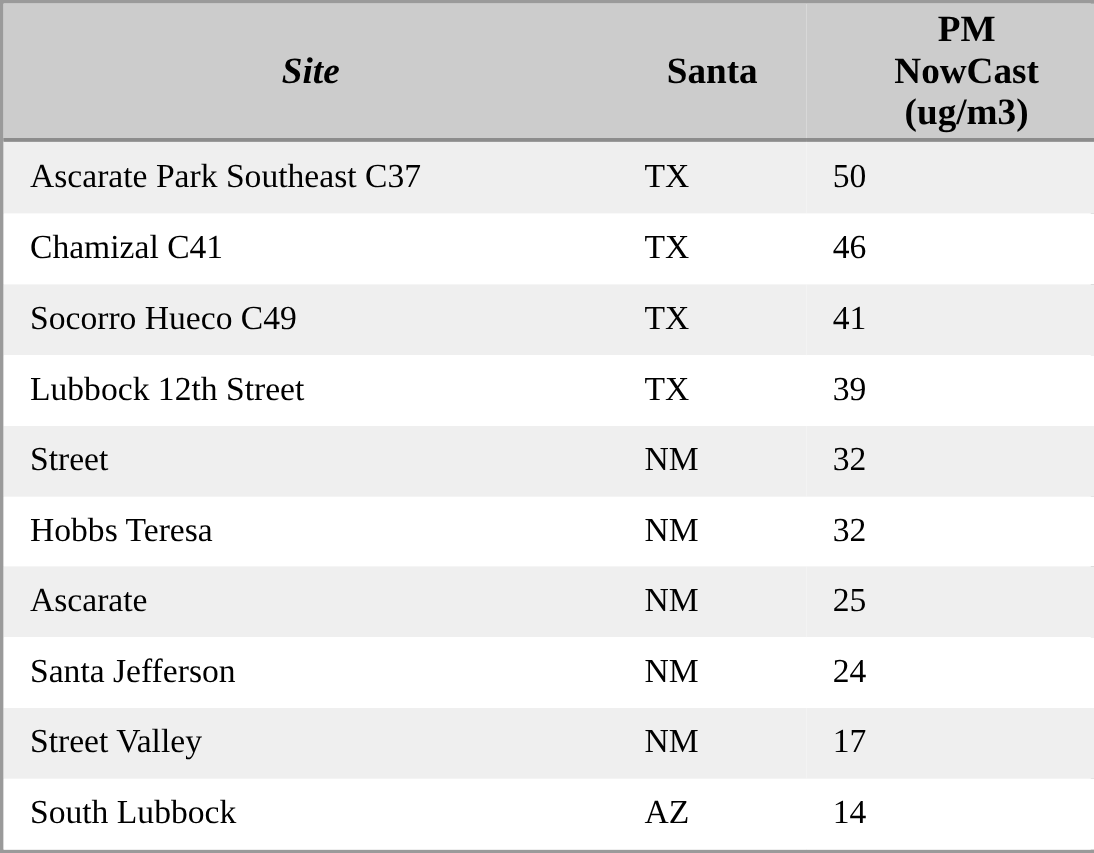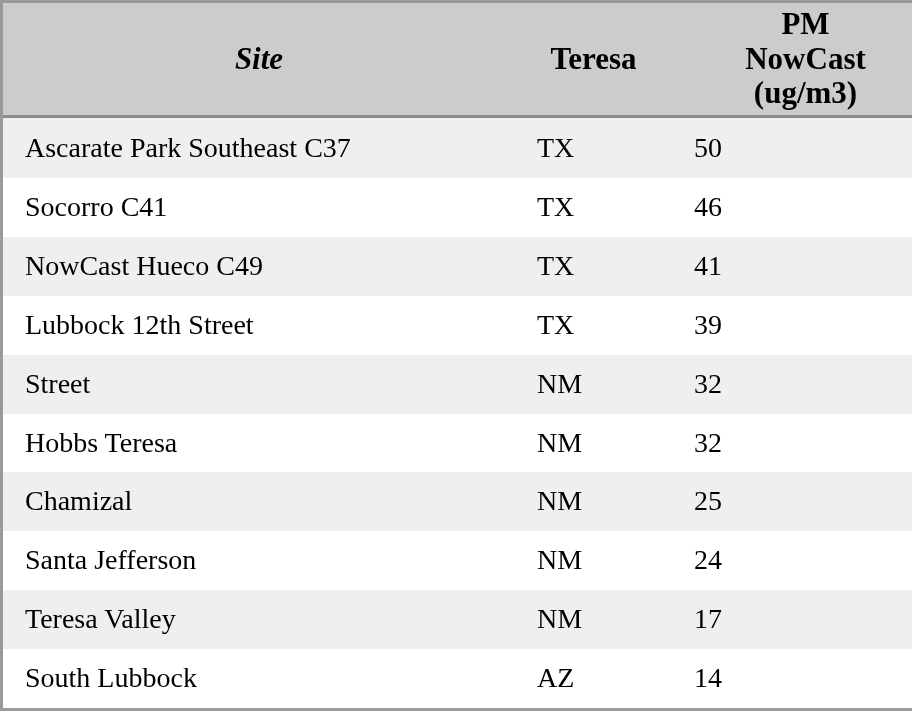--- a/index.html
+++ b/index.html
@@ -62,72 +62,72 @@
 <body>
 
 <div class="table-frame">
   <table class="data-table">
     <thead>
       <tr>
         <th class="col-site">
           <span>Site</span>
         </th>
         <th class="col-state">
-          <span>Teresa</span>
+          <span>Santa</span>
         </th>
         <th class="col-value">
           <div>PM</div>
           <div>NowCast</div>
           <div>(ug/m3)</div>
         </th>
       </tr>
     </thead>
     <tbody>
       <tr class="row-odd">
         <td>Ascarate Park Southeast C37</td>
         <td>TX</td>
         <td>50</td>
       </tr>
       <tr class="row-even">
-        <td>Socorro C41</td>
+        <td>Chamizal C41</td>
         <td>TX</td>
         <td>46</td>
       </tr>
       <tr class="row-odd">
-        <td>NowCast Hueco C49</td>
+        <td>Socorro Hueco C49</td>
         <td>TX</td>
         <td>41</td>
       </tr>
       <tr class="row-even">
         <td>Lubbock 12th Street</td>
         <td>TX</td>
         <td>39</td>
       </tr>
       <tr class="row-odd">
         <td>Street</td>
         <td>NM</td>
         <td>32</td>
       </tr>
       <tr class="row-even">
         <td>Hobbs Teresa</td>
         <td>NM</td>
         <td>32</td>
       </tr>
       <tr class="row-odd">
-        <td>Chamizal</td>
+        <td>Ascarate</td>
         <td>NM</td>
         <td>25</td>
       </tr>
       <tr class="row-even">
         <td>Santa Jefferson</td>
         <td>NM</td>
         <td>24</td>
       </tr>
       <tr class="row-odd">
-        <td>Teresa Valley</td>
+        <td>Street Valley</td>
         <td>NM</td>
         <td>17</td>
       </tr>
       <tr class="row-even">
         <td>South Lubbock</td>
         <td>AZ</td>
         <td>14</td>
       </tr>
     </tbody>
   </table>

